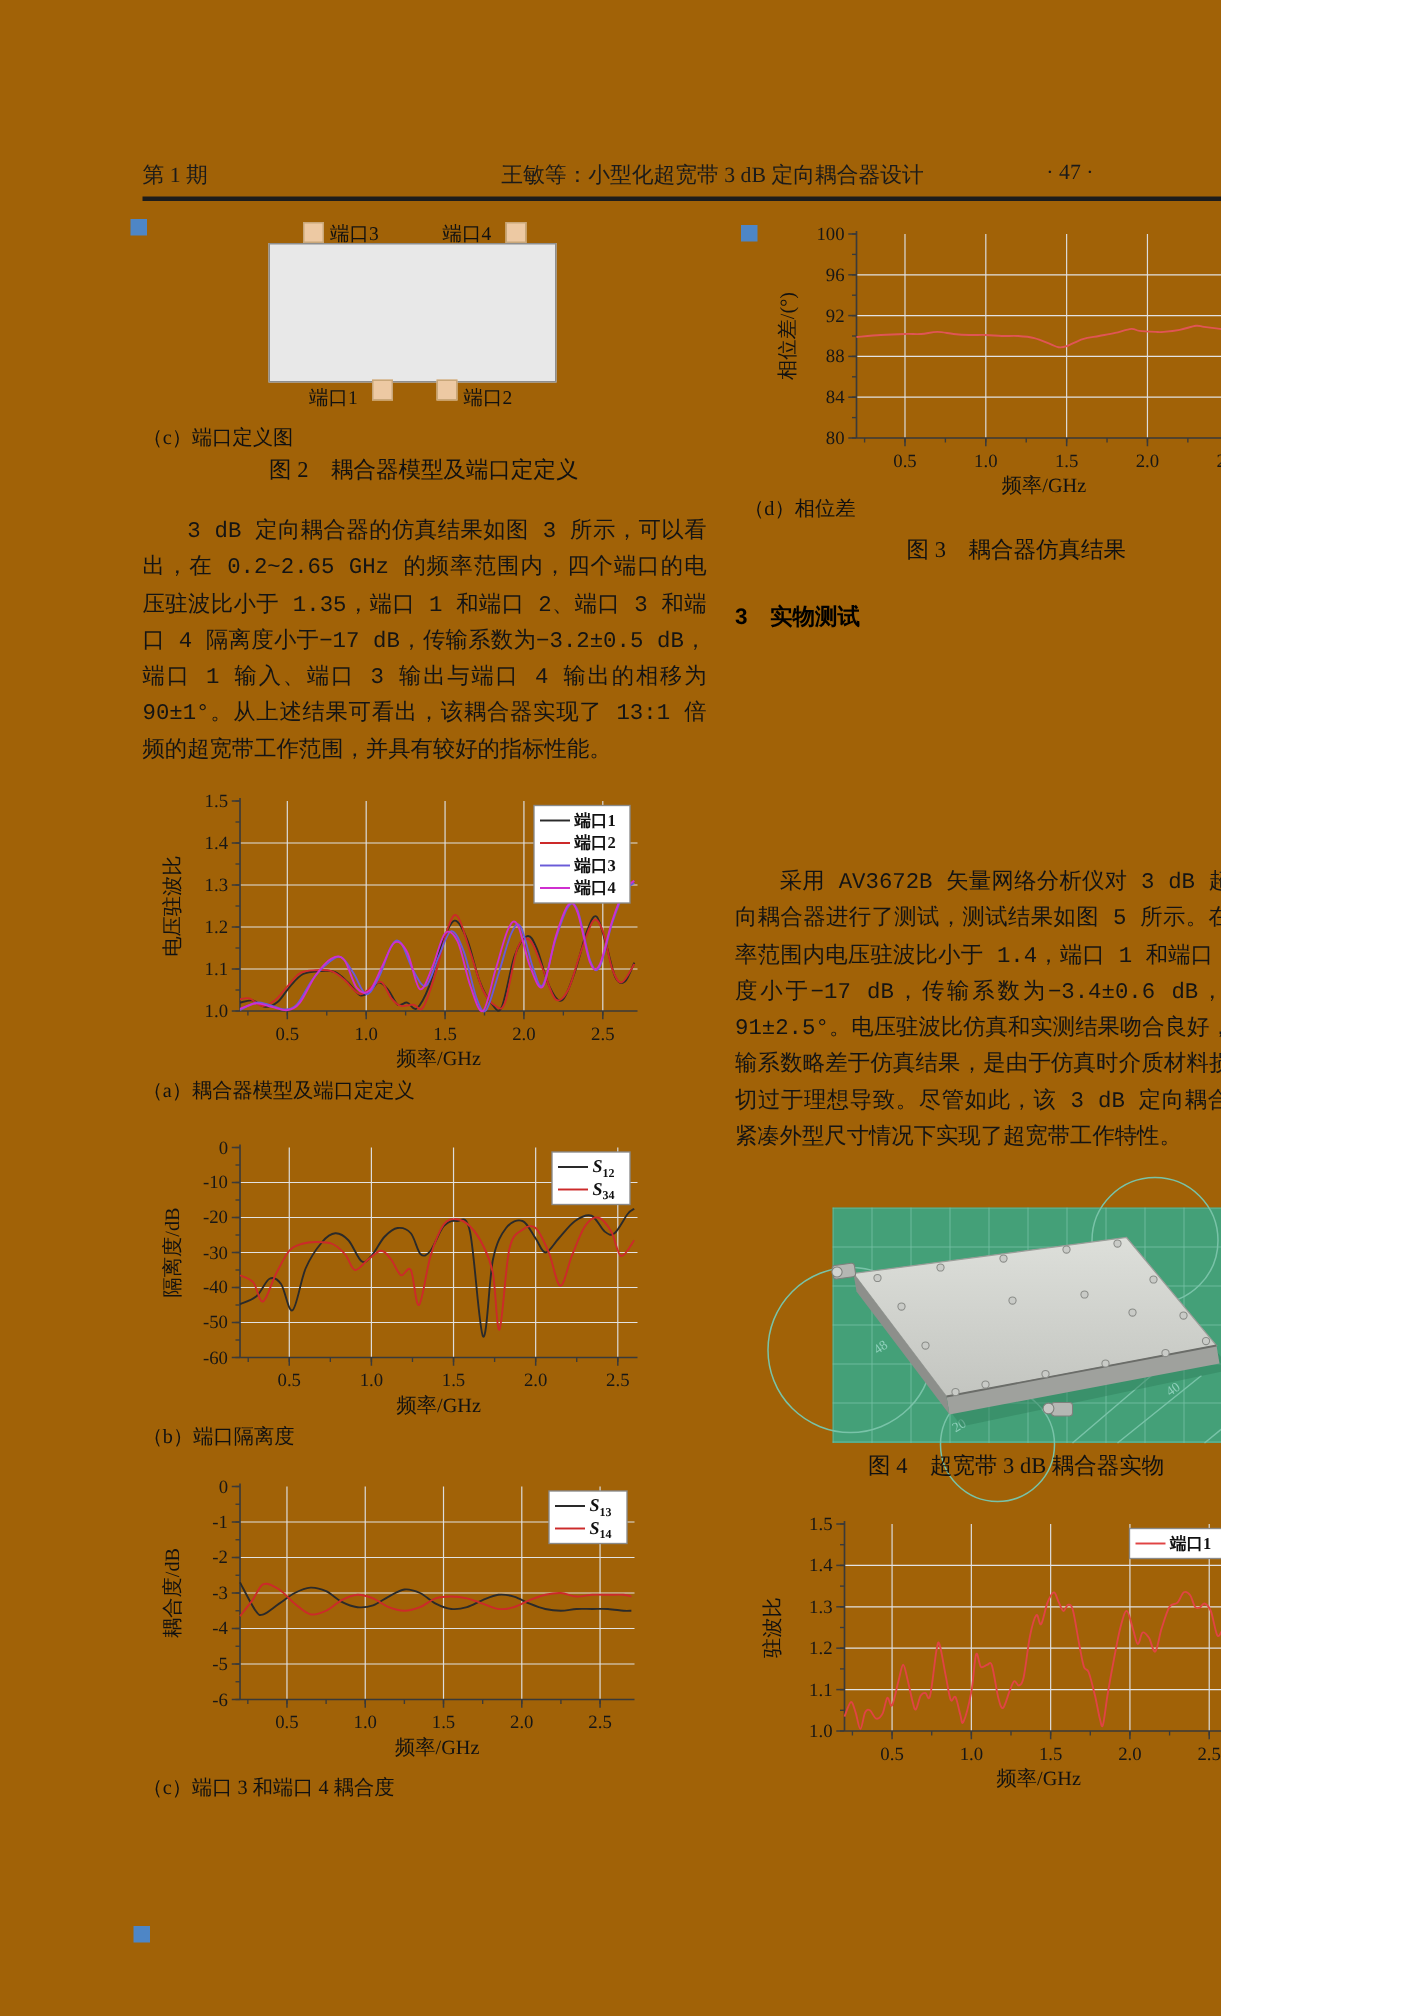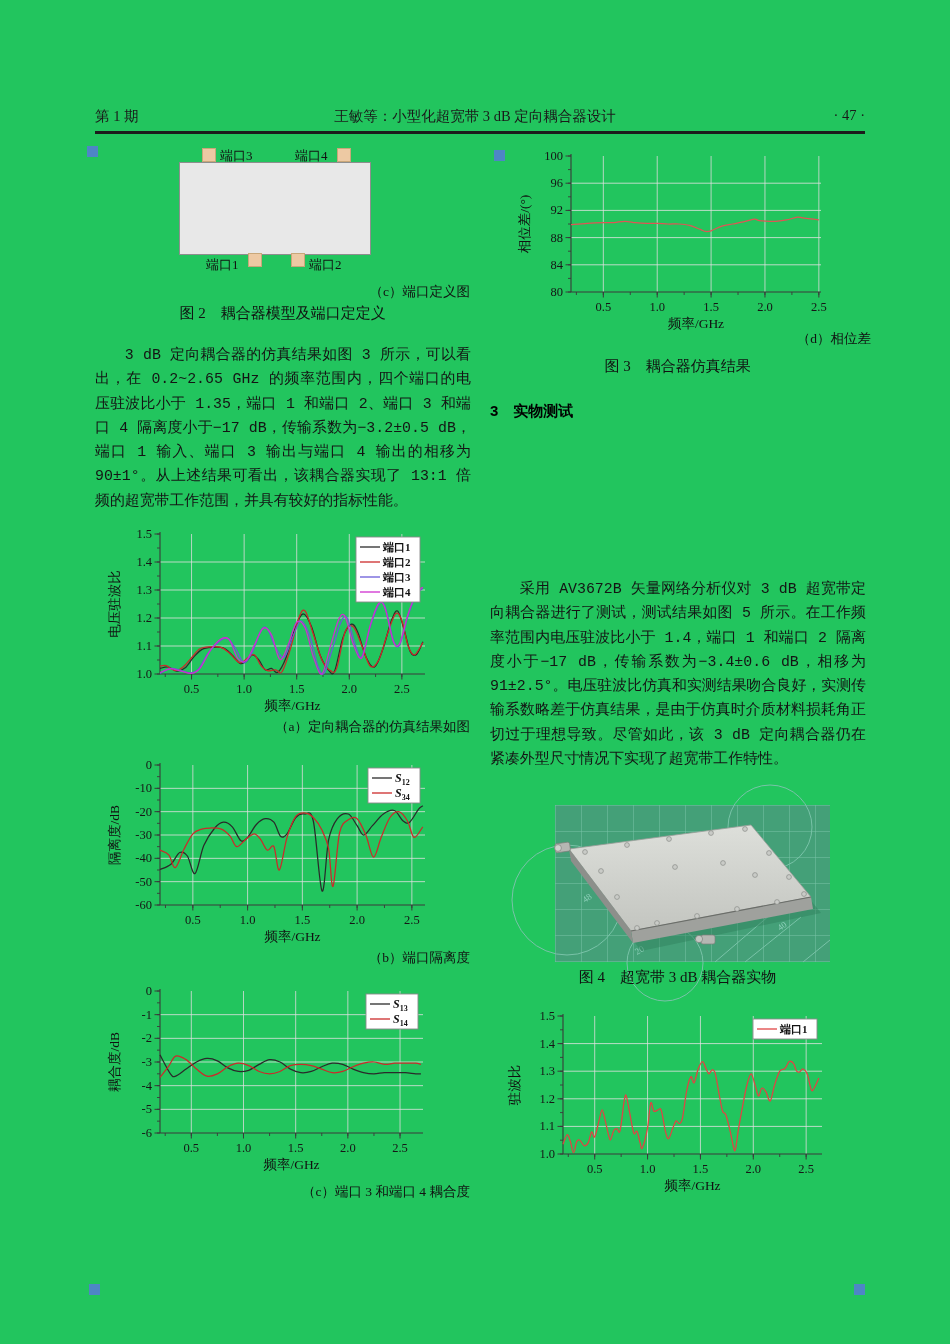--- a/index.html
+++ b/index.html
@@ -1,21 +1,21 @@
 <!DOCTYPE html>
 <html><head>
 <meta charset="utf-8">
 <style>
   html,body{margin:0;padding:0;background:#ffffff;}
-  #page{position:relative;width:950px;height:1344px;background:#22c55e;
+  #page{position:relative;width:814px;height:1344px;background:#a16207;
         font-family:"Liberation Serif","DejaVu Serif",serif;color:#111;overflow:hidden;}
   .abs{position:absolute;}
   .hdr{font-size:14.5px;color:#1a1a1a;white-space:nowrap;}
   .rule{background:#1c1c1c;height:2.5px;}
-  .cap{font-size:13.5px;text-align:right;color:#111;}
+  .cap{font-size:13.5px;text-align:left;color:#111;}
   .figcap{font-size:15px;text-align:center;color:#111;}
   .para{font-size:14.9px;line-height:24.3px;text-align:justify;text-indent:2em;color:#141414;font-family:Liberation Mono, monospace;}
   .h2{font-family:"Liberation Sans","DejaVu Sans",sans-serif;font-weight:bold;font-size:15px;color:#000;}
   .mark{width:11px;height:11px;background:#4e86c6;}
   .fig2rect{background:#e8e8e8;border:1px solid #8e8e8e;}
   .tab{width:14px;height:14px;background:#edc9a3;border:1px solid #c9a779;box-sizing:border-box;}
   .plabel{font-size:13px;white-space:nowrap;}
   svg{overflow:visible;display:block;}
 </style>
 </head>
@@ -113,21 +113,21 @@
         <line x1="255" y1="21" x2="275" y2="21" stroke="#2a2a2a" stroke-width="1.3"></line>
         <text x="278" y="24.5" font-size="11px" font-family="&quot;Liberation Serif&quot;,serif" fill="#111" font-weight="bold">端口1</text>
         <line x1="255" y1="36" x2="275" y2="36" stroke="#cc2a2a" stroke-width="1.3"></line>
         <text x="278" y="39.5" font-size="11px" font-family="&quot;Liberation Serif&quot;,serif" fill="#111" font-weight="bold">端口2</text>
         <line x1="255" y1="51" x2="275" y2="51" stroke="#6a5bd8" stroke-width="1.3"></line>
         <text x="278" y="54.5" font-size="11px" font-family="&quot;Liberation Serif&quot;,serif" fill="#111" font-weight="bold">端口3</text>
         <line x1="255" y1="66" x2="275" y2="66" stroke="#cf2fcf" stroke-width="1.3"></line>
         <text x="278" y="69.5" font-size="11px" font-family="&quot;Liberation Serif&quot;,serif" fill="#111" font-weight="bold">端口4</text>
       </svg>
     </div>
-  <div class="abs cap" style="left:95px;top:718px;width:375px;">（a）定向耦合器的仿真结果如图</div>
+  <div class="abs cap" style="left:95px;top:718px;width:375px;">（a）耦合器模型及端口定定义</div>
 
   <div class="abs" style="left:105px;top:757px;width:330px;height:184px;">
       <svg width="330" height="184" viewBox="0 0 330 184">
         <line x1="87.85123966942149" y1="8" x2="87.85123966942149" y2="148" stroke="#dcdcdc" stroke-width="0.8"></line>
         <line x1="142.60330578512395" y1="8" x2="142.60330578512395" y2="148" stroke="#dcdcdc" stroke-width="0.8"></line>
         <line x1="197.35537190082644" y1="8" x2="197.35537190082644" y2="148" stroke="#dcdcdc" stroke-width="0.8"></line>
         <line x1="252.10743801652896" y1="8" x2="252.10743801652896" y2="148" stroke="#dcdcdc" stroke-width="0.8"></line>
         <line x1="306.8595041322314" y1="8" x2="306.8595041322314" y2="148" stroke="#dcdcdc" stroke-width="0.8"></line>
         <line x1="55" y1="31.33333333333333" x2="320" y2="31.33333333333333" stroke="#e2e2e2" stroke-width="0.8"></line>
         <line x1="55" y1="54.66666666666667" x2="320" y2="54.66666666666667" stroke="#e2e2e2" stroke-width="0.8"></line>

